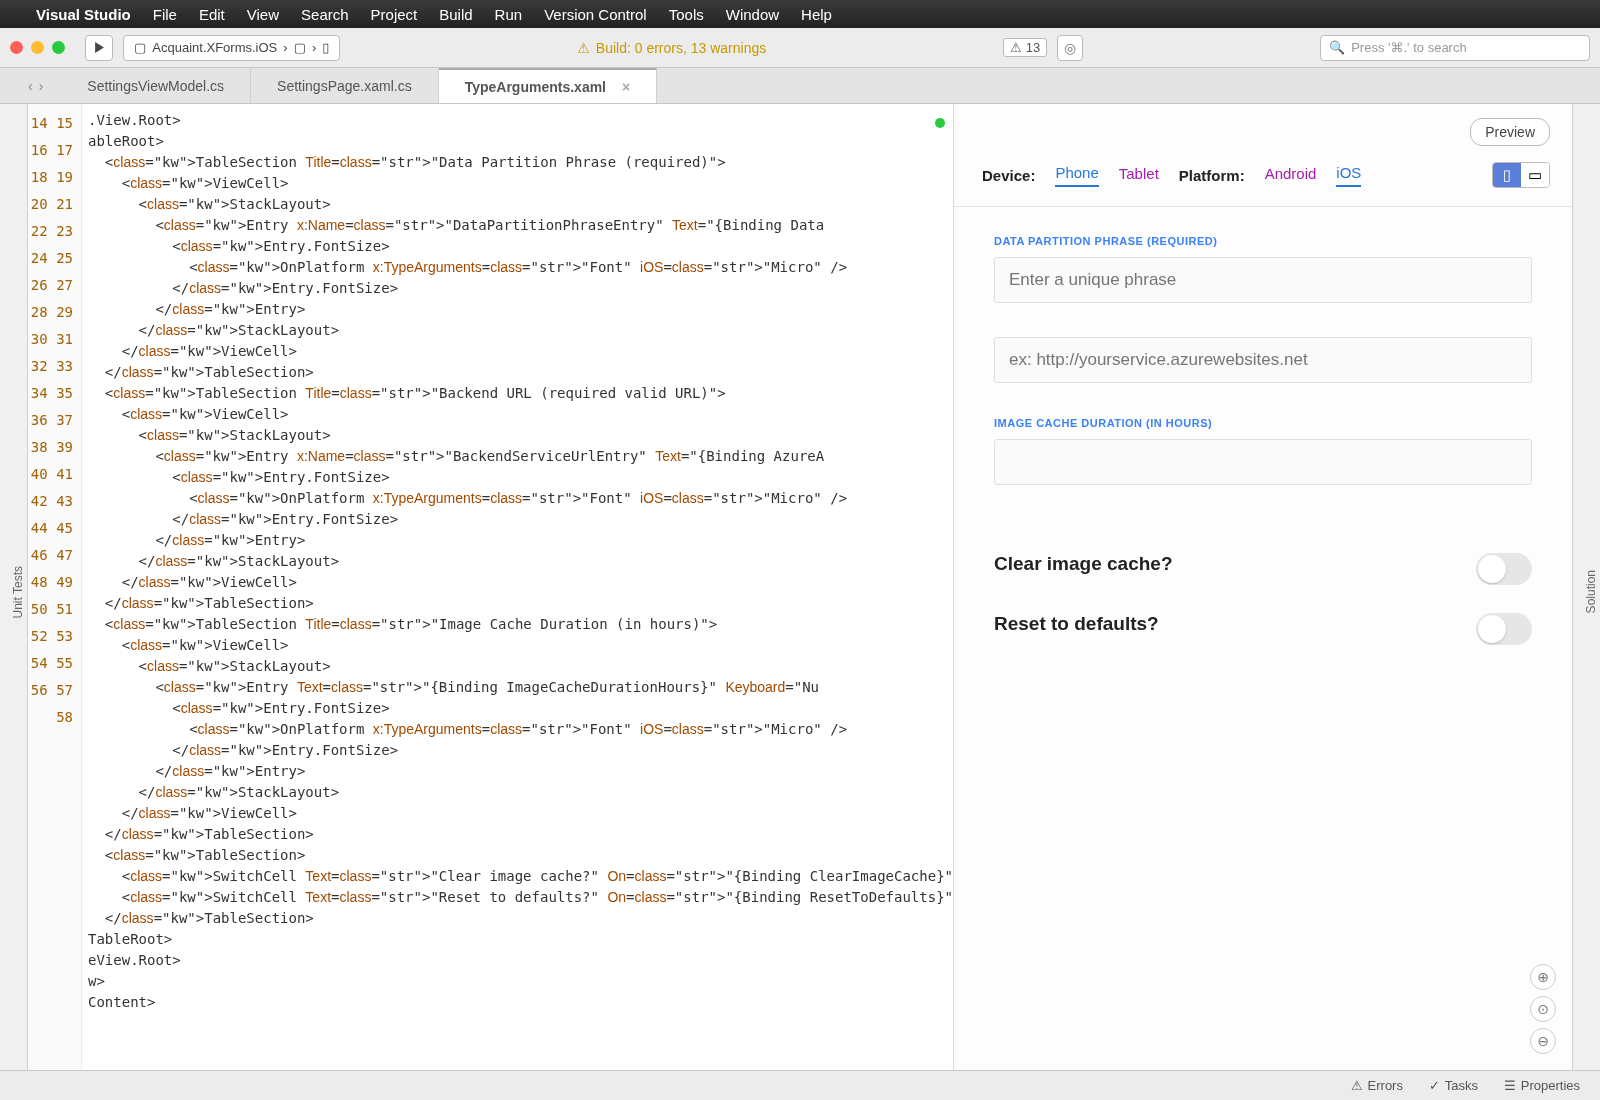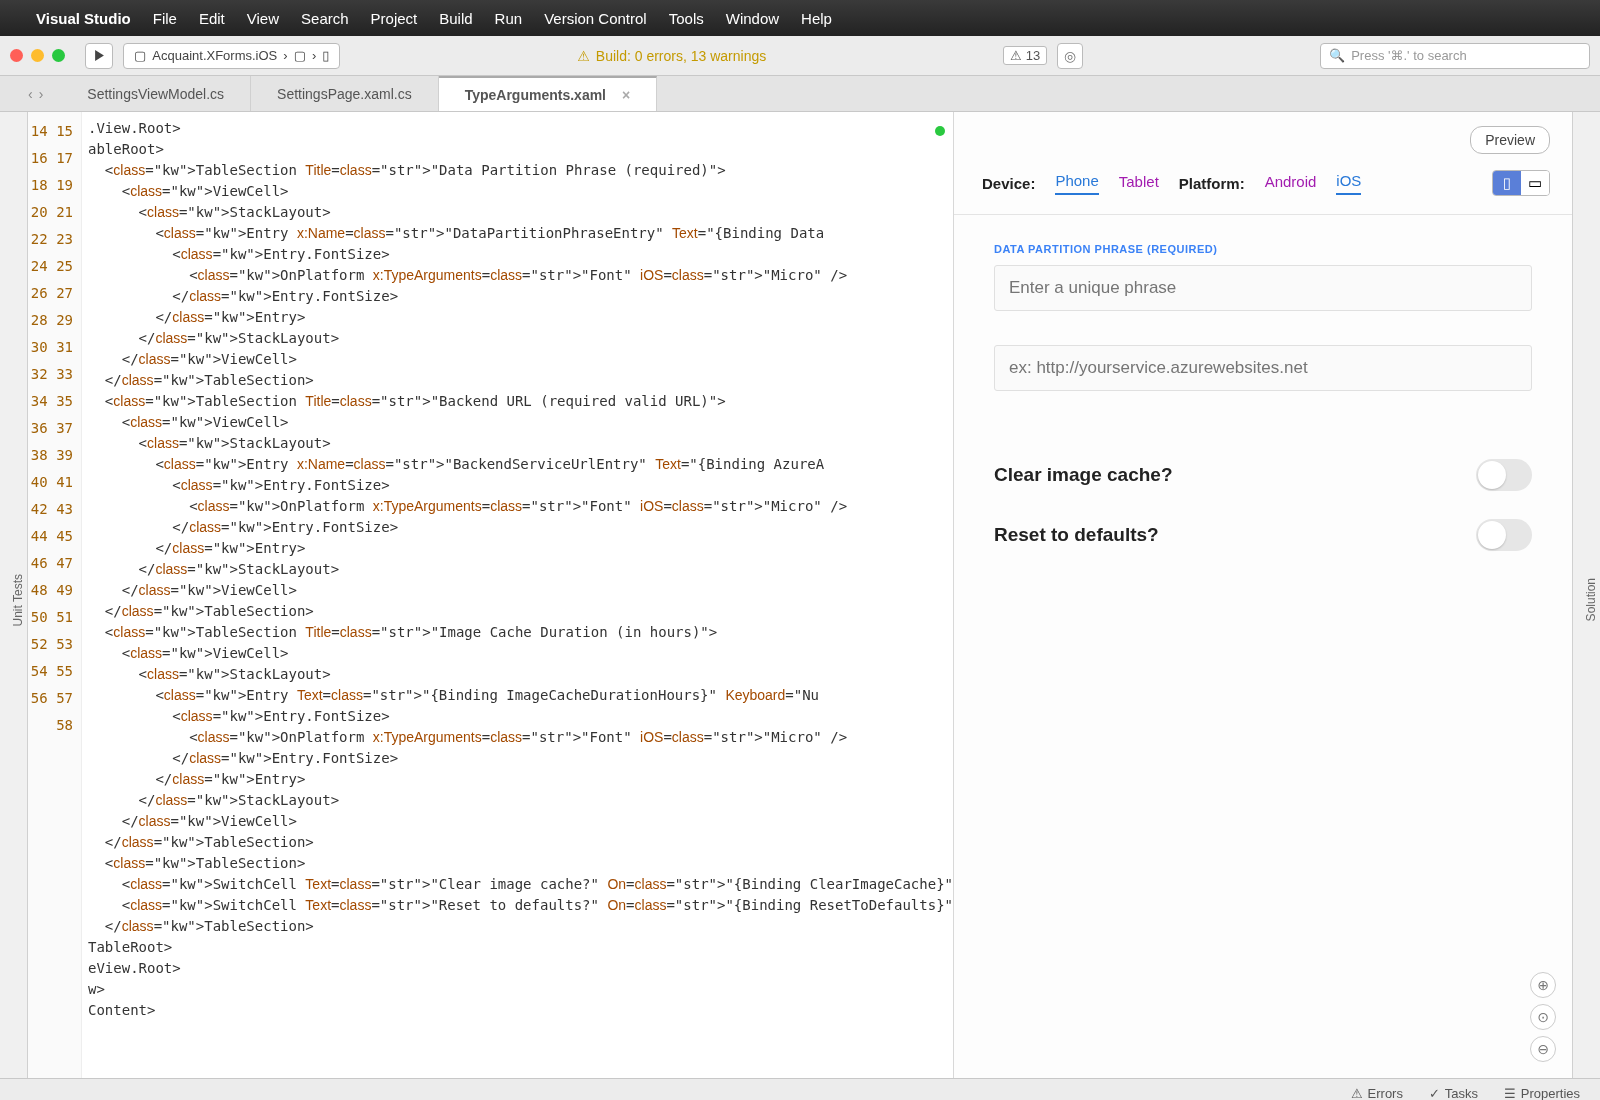--- a/index.html
+++ b/index.html
@@ -1,19 +1,19 @@
 <!DOCTYPE html>
 <html><head>
 <meta charset="utf-8">
 <style>
 * { box-sizing: border-box; margin: 0; padding: 0; font-family: -apple-system, "Helvetica Neue", Arial, sans-serif; }
 body { background: #e8e8e8; width: 1600px; height: 1100px; overflow: hidden; font-size: 14px; }
 
 
-.mac-menu { background: linear-gradient(#3a3a3a,#222); color: #fff; height: 36px; display: flex; align-items: center; padding: 0 14px; gap: 22px; font-size: 15px; }
+.mac-menu { background: linear-gradient(#3a3a3a,#222); color: #fff; height: 28px; display: flex; align-items: center; padding: 0 14px; gap: 22px; font-size: 15px; }
 .mac-menu .apple { font-size: 18px; }
 .mac-menu .app-name { font-weight: 700; }
 .mac-menu span { cursor: default; }
 
 
 .toolbar { background: #ececec; height: 40px; border-bottom: 1px solid #c8c8c8; display: flex; align-items: center; padding: 0 10px; gap: 10px; }
 .traffic { display: flex; gap: 8px; margin-right: 10px; }
 .tl { width: 13px; height: 13px; border-radius: 50%; }
 .tl.r { background: #ff5f57; } .tl.y { background: #febc2e; } .tl.g { background: #28c840; }
 .run-btn { width: 28px; height: 26px; border: 1px solid #bbb; border-radius: 4px; background: #fff; display: flex; align-items: center; justify-content: center; }
@@ -53,21 +53,21 @@
 .device-bar .opt { color: #a21caf; padding-bottom: 4px; }
 .device-bar .opt.sel { color: #2878d8; border-bottom: 2px solid #2878d8; }
 .view-toggle { margin-left: auto; display: flex; border: 1px solid #bbb; border-radius: 4px; overflow: hidden; }
 .view-toggle div { width: 28px; height: 24px; display: flex; align-items: center; justify-content: center; background: #fff; }
 .view-toggle div.on { background: #5a7fd8; color: #fff; }
 
 .form-area { padding: 28px 40px; flex: 1; }
 .field-group { margin-bottom: 34px; }
 .field-label { font-size: 11px; color: #3b82f6; letter-spacing: 0.5px; margin-bottom: 10px; font-weight: 700; }
 .field-input { width: 100%; border: 1px solid #e0e0e0; border-radius: 3px; padding: 12px 14px; font-size: 17px; color: #aaa; background: #fafafa; }
-.switch-row { display: flex; align-items: center; justify-content: space-between; padding: 14px 0; font-size: 19px; font-weight: 600; color: #222; }
+.switch-row { display: flex; align-items: flex-start; justify-content: space-between; padding: 14px 0; font-size: 19px; font-weight: 600; color: #222; }
 .switch { width: 56px; height: 32px; background: #e6e6e6; border-radius: 16px; position: relative; }
 .switch::after { content: ""; position: absolute; width: 28px; height: 28px; background: #fff; border-radius: 50%; top: 2px; left: 2px; box-shadow: 0 1px 2px rgba(0,0,0,.2); }
 
 .zoom-ctrls { position: absolute; right: 16px; bottom: 16px; display: flex; flex-direction: column; gap: 6px; }
 .zoom-ctrls div { width: 26px; height: 26px; border: 1px solid #ccc; border-radius: 50%; background: #fff; display: flex; align-items: center; justify-content: center; font-size: 14px; color: #777; }
 
 
 .statusbar { height: 30px; background: #ececec; border-top: 1px solid #c8c8c8; display: flex; align-items: center; justify-content: flex-end; gap: 26px; padding: 0 20px; font-size: 13px; color: #555; }
 .statusbar span { display: flex; align-items: center; gap: 5px; }
 </style>
@@ -263,20 +263,24 @@
     </div>
 
     <div class="form-area">
       <div class="field-group">
         <div class="field-label">DATA PARTITION PHRASE (REQUIRED)</div>
         <input class="field-input" placeholder="Enter a unique phrase" style="">
       </div>
       <div class="field-group">
         <input class="field-input" placeholder="ex: http://yourservice.azurewebsites.net" style="">
       </div>
+      <div class="field-group">
+        <div class="field-label">IMAGE CACHE DURATION (IN HOURS)</div>
+        <input class="field-input" placeholder="" style="">
+      </div>
       <div style="height:20px"></div>
       <div class="switch-row">
         <span>Clear image cache?</span>
         <div class="switch"></div>
       </div>
       <div class="switch-row">
         <span>Reset to defaults?</span>
         <div class="switch"></div>
       </div>
     </div>

